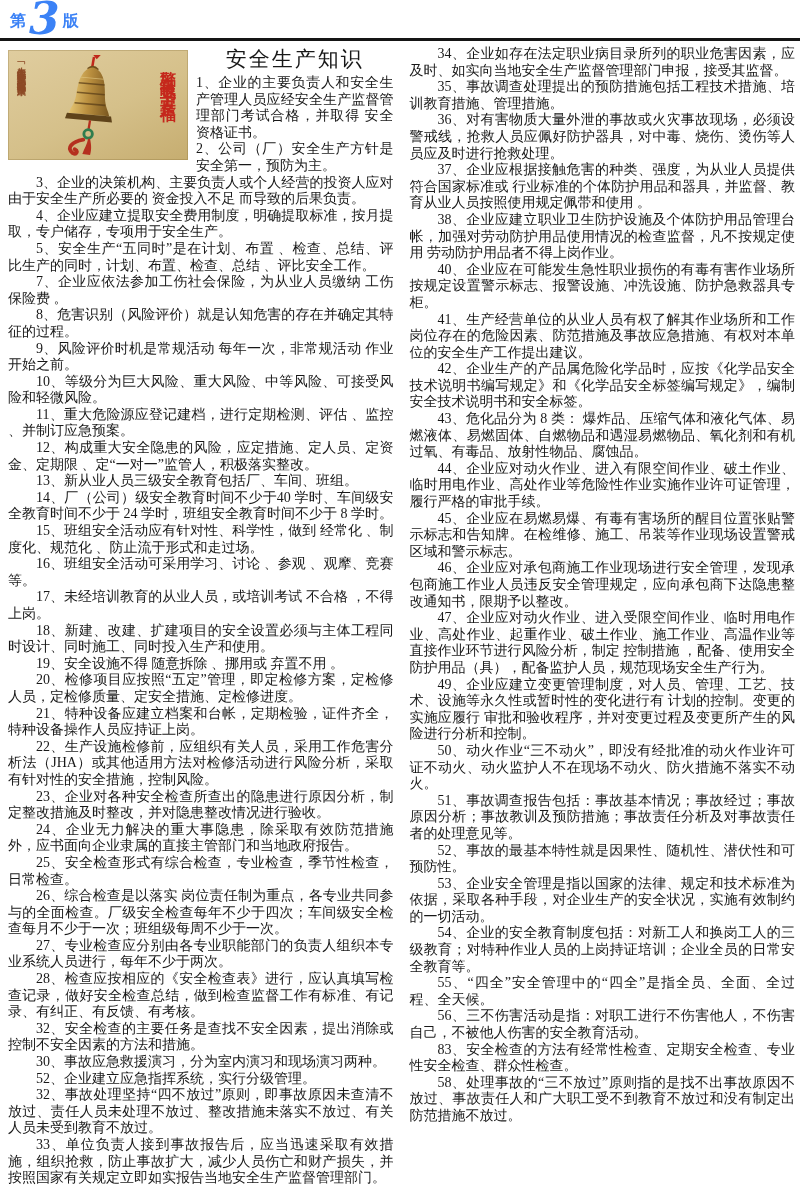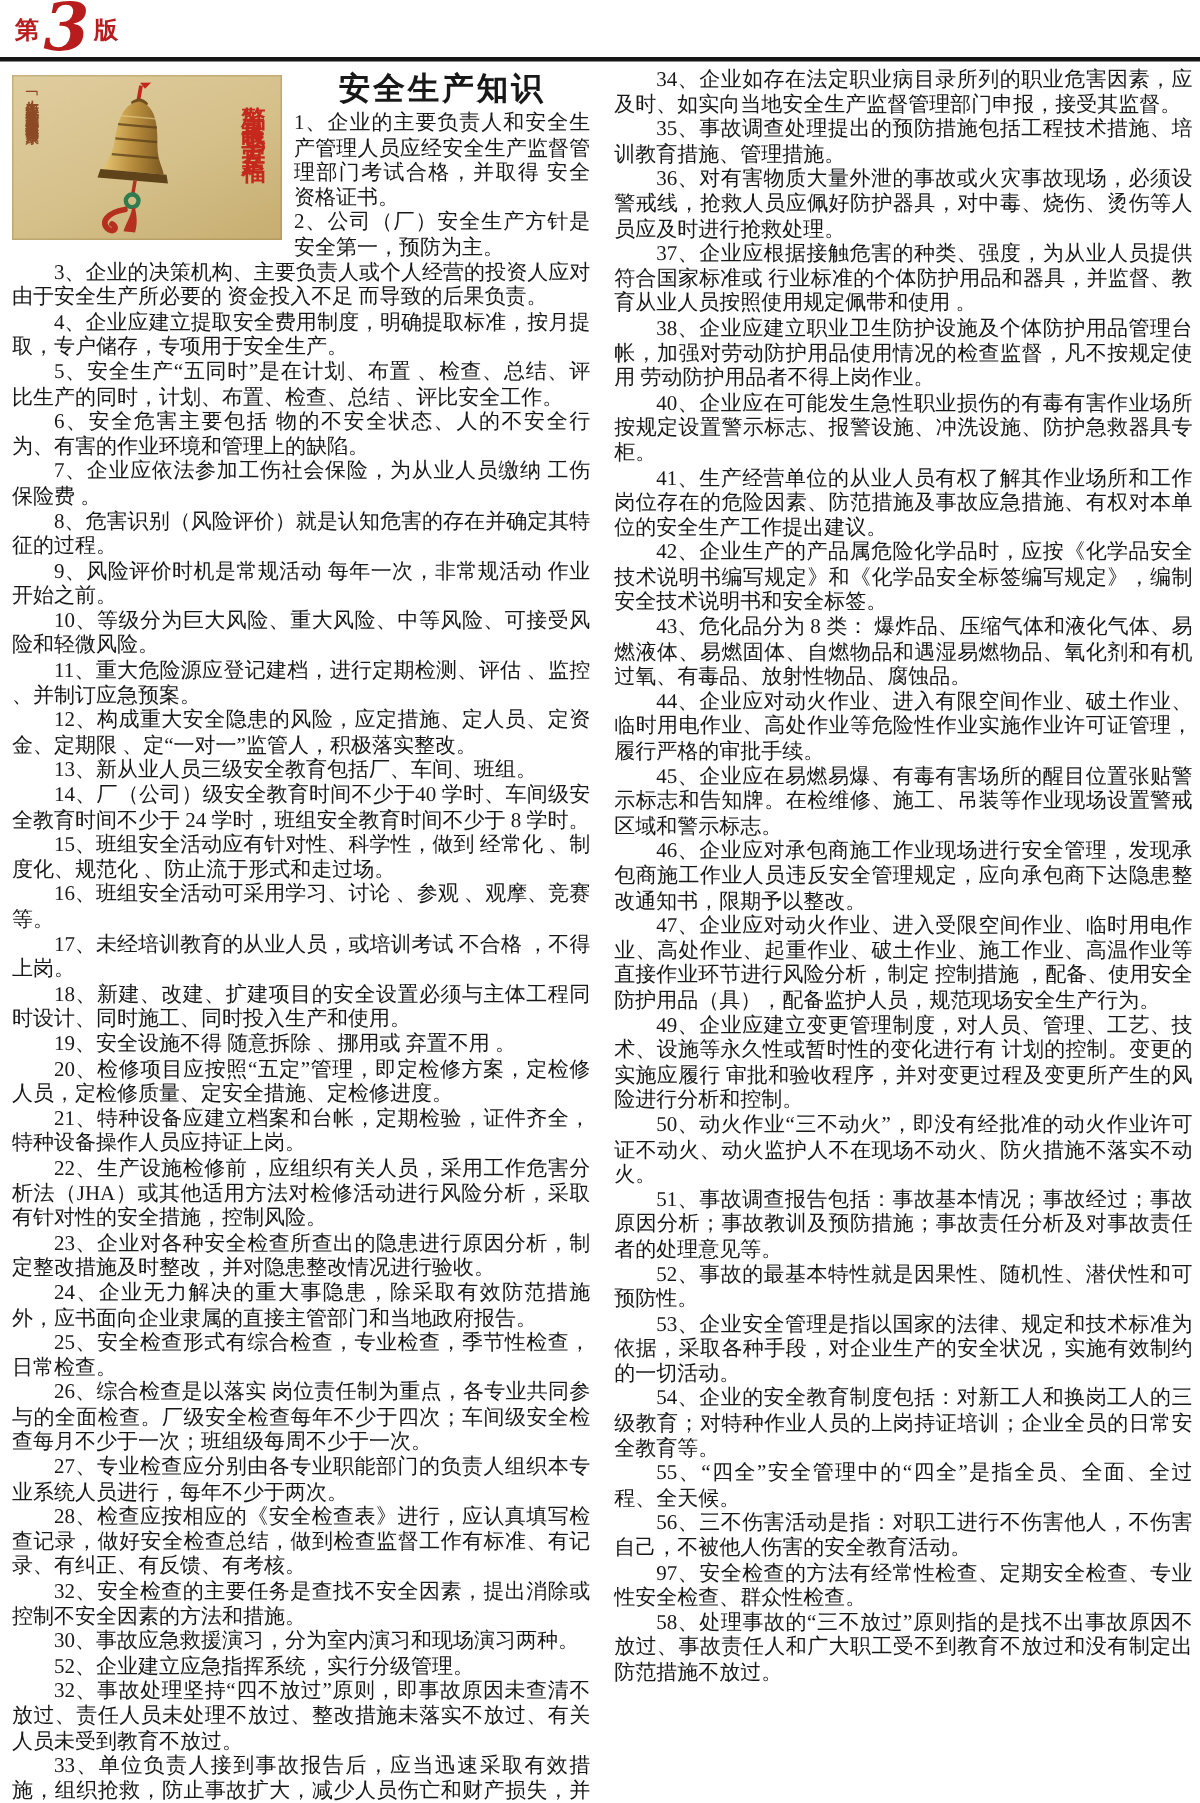--- a/index.html
+++ b/index.html
@@ -2,35 +2,35 @@
 <html><head>
 <meta charset="utf-8">
 <style>
   html,body{margin:0;padding:0;}
   body{
     width:800px;height:1202px;background:#ffffff;color:#181818;
     font-family:"Liberation Serif","DejaVu Serif",serif;
     overflow:hidden;
   }
   .header{padding:4px 0 0 10px;height:34px;position:relative;}
-  .edition{color:#b91c1c;white-space:nowrap;}
+  .edition{color:#3b82f6;white-space:nowrap;}
   .edition .ed-small{font-size:16px;font-weight:bold;}
   .edition .ed-big{
     font-size:44px;font-weight:bold;font-style:italic;
     font-family:"DejaVu Serif",serif;line-height:30px;
     display:inline-block;vertical-align:-8px;margin:0 3px;
   }
   .rule{border-top:3px solid #151515;margin:0;}
   .content{display:flex;gap:16px;padding:5px 5px 0 8px;box-sizing:border-box;}
   .col{width:50%;font-size:14px;line-height:16.6px;text-align:justify;}
   .col p{margin:0;padding:0;}
   p.item{text-indent:2em;}
   p.item-intro{text-indent:0;font-family:Liberation Serif, serif;}
   h1.title{
-    font-size:21px;font-weight:bold;letter-spacing:2px;
+    font-size:21px;font-weight:normal;letter-spacing:2px;
     margin:0 0 3px 0;line-height:26px;text-align:center;
   }
   
   .poster{
     float:left;width:180px;height:110px;margin:4px 8px 2px 0;
     background:linear-gradient(155deg,#e0cd9f 0%,#d5c08a 55%,#c6ad70 100%);
     display:flex;align-items:stretch;box-sizing:border-box;
     padding:5px 5px 4px 6px;box-shadow:inset 0 0 0 1px rgba(120,95,40,.25);
   }
   .couplet{
@@ -94,21 +94,20 @@
 
     <div>
         <p class="item-intro">1、企业的主要负责人和安全生产管理人员应经安全生产监督管理部门考试合格，并取得 安全资格证书。</p>
         <p class="item-intro">2、公司（厂）安全生产方针是安全第一，预防为主。</p>
       </div>
 
     <div>
         <p class="item">3、企业的决策机构、主要负责人或个人经营的投资人应对由于安全生产所必要的 资金投入不足 而导致的后果负责。</p>
         <p class="item">4、企业应建立提取安全费用制度，明确提取标准，按月提取，专户储存，专项用于安全生产。</p>
         <p class="item">5、安全生产“五同时”是在计划、布置 、检查、总结、评比生产的同时，计划、布置、检查、总结 、评比安全工作。</p>
-        <p class="item">6、安全危害主要包括 物的不安全状态、人的不安全行为、有害的作业环境和管理上的缺陷。</p>
         <p class="item">7、企业应依法参加工伤社会保险，为从业人员缴纳 工伤保险费 。</p>
         <p class="item">8、危害识别（风险评价）就是认知危害的存在并确定其特征的过程。</p>
         <p class="item">9、风险评价时机是常规活动 每年一次，非常规活动 作业开始之前。</p>
         <p class="item">10、等级分为巨大风险、重大风险、中等风险、可接受风险和轻微风险。</p>
         <p class="item">11、重大危险源应登记建档，进行定期检测、评估 、监控 、并制订应急预案。</p>
         <p class="item">12、构成重大安全隐患的风险，应定措施、定人员、定资金、定期限 、定“一对一”监管人，积极落实整改。</p>
         <p class="item">13、新从业人员三级安全教育包括厂、车间、班组。</p>
         <p class="item">14、厂（公司）级安全教育时间不少于40 学时、车间级安全教育时间不少于 24 学时，班组安全教育时间不少于 8 学时。</p>
         <p class="item">15、班组安全活动应有针对性、科学性，做到 经常化 、制度化、规范化 、防止流于形式和走过场。</p>
         <p class="item">16、班组安全活动可采用学习、讨论 、参观 、观摩、竞赛等。</p>
@@ -148,18 +147,18 @@
         <p class="item">46、企业应对承包商施工作业现场进行安全管理，发现承包商施工作业人员违反安全管理规定，应向承包商下达隐患整改通知书，限期予以整改。</p>
         <p class="item">47、企业应对动火作业、进入受限空间作业、临时用电作业、高处作业、起重作业、破土作业、施工作业、高温作业等直接作业环节进行风险分析，制定 控制措施 ，配备、使用安全防护用品（具），配备监护人员，规范现场安全生产行为。</p>
         <p class="item">49、企业应建立变更管理制度，对人员、管理、工艺、技术、设施等永久性或暂时性的变化进行有 计划的控制。变更的实施应履行 审批和验收程序，并对变更过程及变更所产生的风险进行分析和控制。</p>
         <p class="item">50、动火作业“三不动火”，即没有经批准的动火作业许可证不动火、动火监护人不在现场不动火、防火措施不落实不动火。</p>
         <p class="item">51、事故调查报告包括：事故基本情况；事故经过；事故原因分析；事故教训及预防措施；事故责任分析及对事故责任者的处理意见等。</p>
         <p class="item">52、事故的最基本特性就是因果性、随机性、潜伏性和可预防性。</p>
         <p class="item">53、企业安全管理是指以国家的法律、规定和技术标准为依据，采取各种手段，对企业生产的安全状况，实施有效制约的一切活动。</p>
         <p class="item">54、企业的安全教育制度包括：对新工人和换岗工人的三级教育；对特种作业人员的上岗持证培训；企业全员的日常安全教育等。</p>
         <p class="item">55、“四全”安全管理中的“四全”是指全员、全面、全过程、全天候。</p>
         <p class="item">56、三不伤害活动是指：对职工进行不伤害他人，不伤害自己，不被他人伤害的安全教育活动。</p>
-        <p class="item">97、安全检查的方法有经常性检查、定期安全检查、专业性安全检查、群众性检查。</p>
+        <p class="item">83、安全检查的方法有经常性检查、定期安全检查、专业性安全检查、群众性检查。</p>
         <p class="item">58、处理事故的“三不放过”原则指的是找不出事故原因不放过、事故责任人和广大职工受不到教育不放过和没有制定出防范措施不放过。</p>
       </div>
   </div>
 
 </div>
 
 </body></html>

